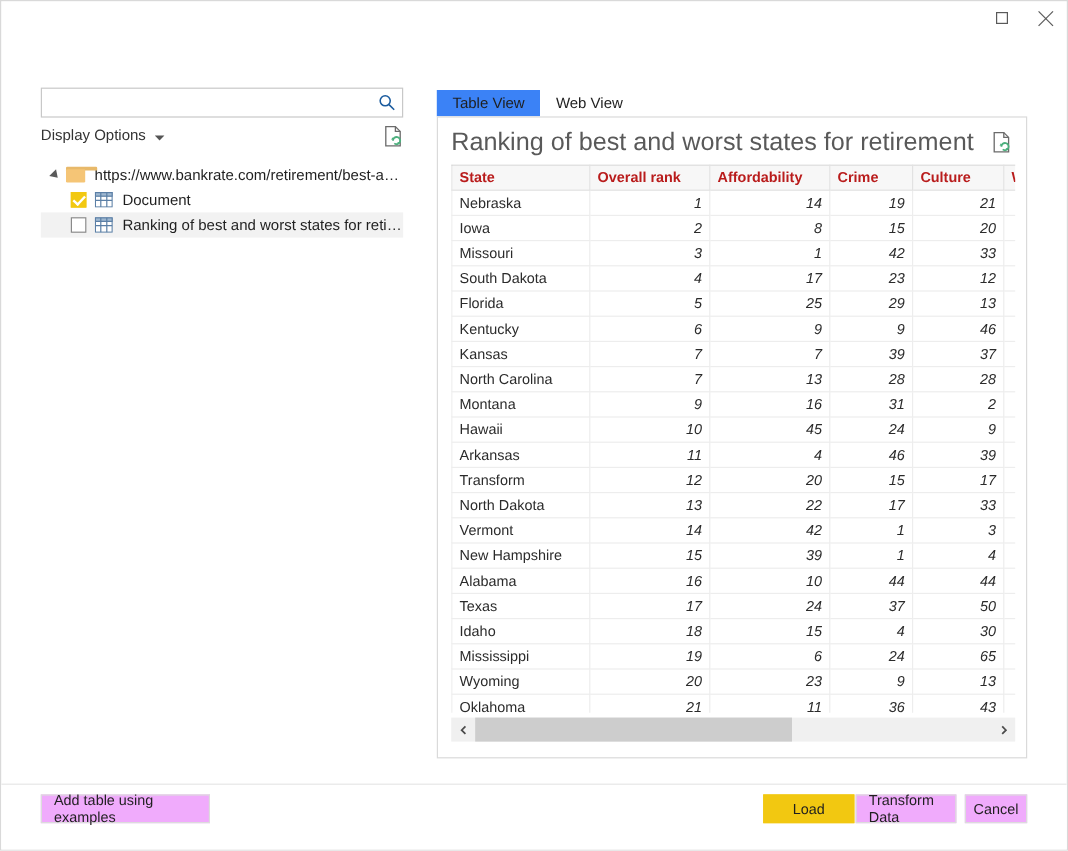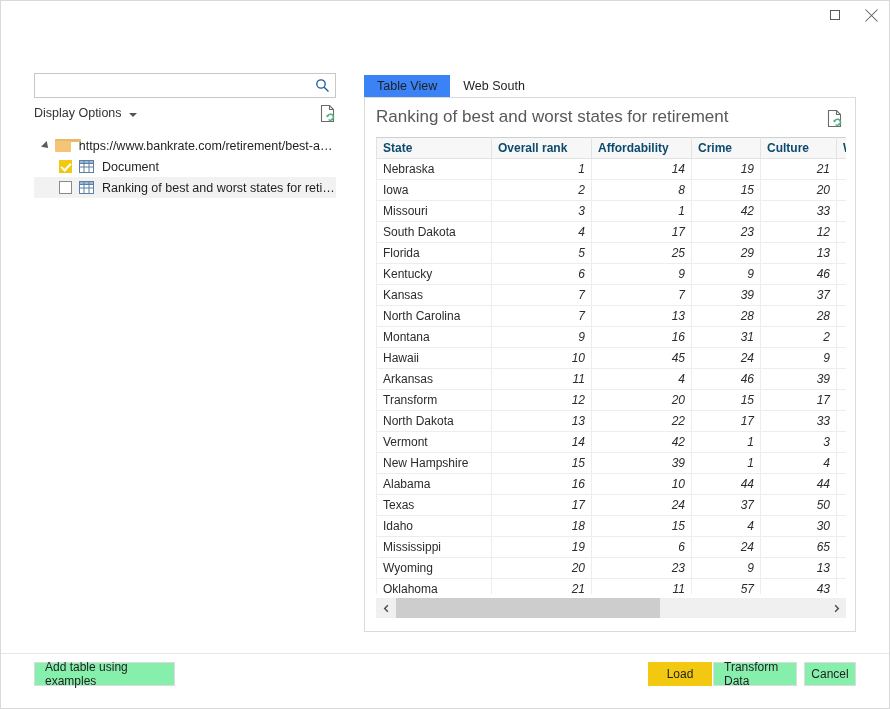--- a/index.html
+++ b/index.html
@@ -198,21 +198,21 @@
   .tab.active { background: #3b82f6; }
 
   #preview-box {
     position: absolute; left: 0; top: 22px;
     width: 492px; height: 535px;
     border: 1px solid #dadada;
     background: #ffffff;
   }
   #preview-title {
     position: absolute; left: 11px; top: 9px;
-    font-size: 17px; color: #595959; font-weight: 400;
+    font-size: 21px; color: #595959; font-weight: 400;
     white-space: nowrap;
   }
   #refresh-preview-icon {
     position: absolute; right: 12px; top: 11px;
   }
 
   
   #grid {
     position: absolute; left: 11px; top: 39px;
     width: 470px; height: 457px;
@@ -223,21 +223,21 @@
     table-layout: fixed;
     width: 470px;
     font-size: 12px;
   }
   #grid-table th {
     background: #f7f7f7;
     border: 1px solid #e2e2e2;
     border-top: 1px solid #cfcfcf;
     font-weight: bold;
     font-size: 12px;
-    color: #0c4a6e;
+    color: #b91c1c;
     text-align: left;
     padding: 3px 6px;
     height: 21px;
     white-space: nowrap;
     overflow: hidden;
   }
   #grid-table td {
     border: 1px solid #ededed;
     padding: 2px 6px;
     height: 21px;
@@ -281,31 +281,31 @@
   #footer {
     position: absolute; left: 0; bottom: 0;
     width: 888px; height: 55px;
     background: #ffffff;
     border-top: 1px solid #e6e6e6;
   }
   .btn {
     position: absolute;
     height: 24px;
     border: 1px solid #dcdcdc;
-    background: #86efac;
+    background: #f0abfc;
     font-family: "Liberation Sans", sans-serif;
     font-size: 12px;
     color: #1f1f1f;
     display: flex; align-items: center; justify-content: center;
     cursor: default;
     padding: 0 10px;
   }
   #btn-add-table { left: 33px; top: 8px; width: 141px; }
   #btn-load {
-    right: 177px; top: 8px; width: 64px;
+    right: 177px; top: 8px; width: 76px;
     background: #f2c811; border-color: #f2c811;
   }
   #btn-transform { right: 92px; top: 8px; width: 84px; }
   #btn-cancel { right: 33px; top: 8px; width: 52px; }
 </style>
 </head>
 <body>
 
 <div id="window">
 
@@ -388,21 +388,21 @@
         <span class="tree-label">Ranking of best and worst states for retire...</span>
       </div>
 
     </div>
   </div>
 
   <div id="right-panel">
 
     <div id="tabs">
       <div class="tab active">Table View</div>
-      <div class="tab">Web South</div>
+      <div class="tab">Web View</div>
     </div>
 
     <div id="preview-box">
 
       <div id="preview-title">Ranking of best and worst states for retirement</div>
 
       <div id="refresh-preview-icon">
         <svg width="16" height="19" viewBox="0 0 16 19">
           <path d="M1.5 1.5 h8 l4 4 v12 h-12 z" fill="#ffffff" stroke="#6b6b6b" stroke-width="1.1"></path>
           <path d="M9.5 1.5 v4 h4" fill="none" stroke="#6b6b6b" stroke-width="1.1"></path>
@@ -590,21 +590,21 @@
                 <td class="num">20</td>
                 <td class="num">23</td>
                 <td class="num">9</td>
                 <td class="num">13</td>
                 <td class="num"></td>
               </tr>
               <tr>
                 <td>Oklahoma</td>
                 <td class="num">21</td>
                 <td class="num">11</td>
-                <td class="num">57</td>
+                <td class="num">36</td>
                 <td class="num">43</td>
                 <td class="num"></td>
               </tr>
             </tbody>
         </table>
       </div>
 
       <div id="hscroll">
         <div class="arrow left">
           <svg class="chev" viewBox="0 0 10 10">

